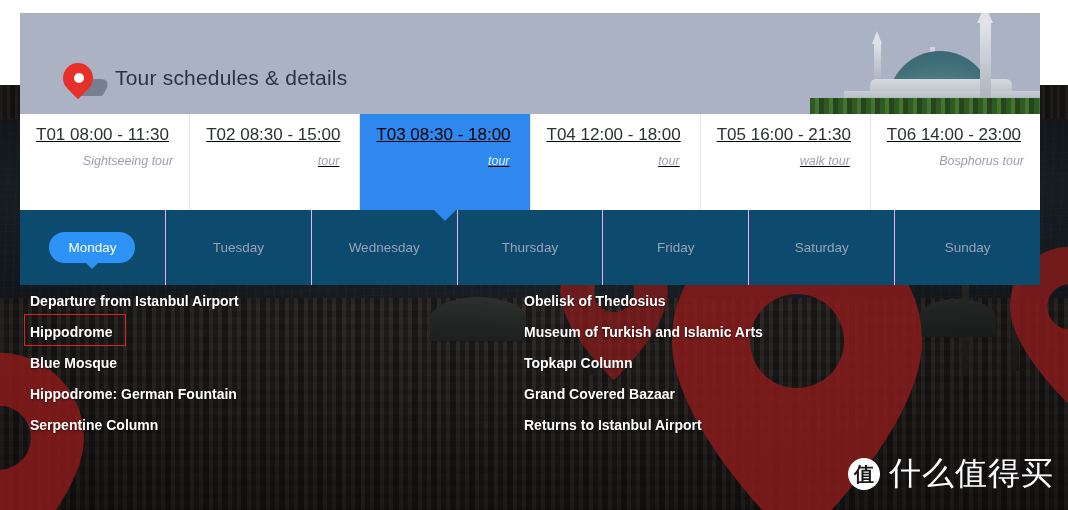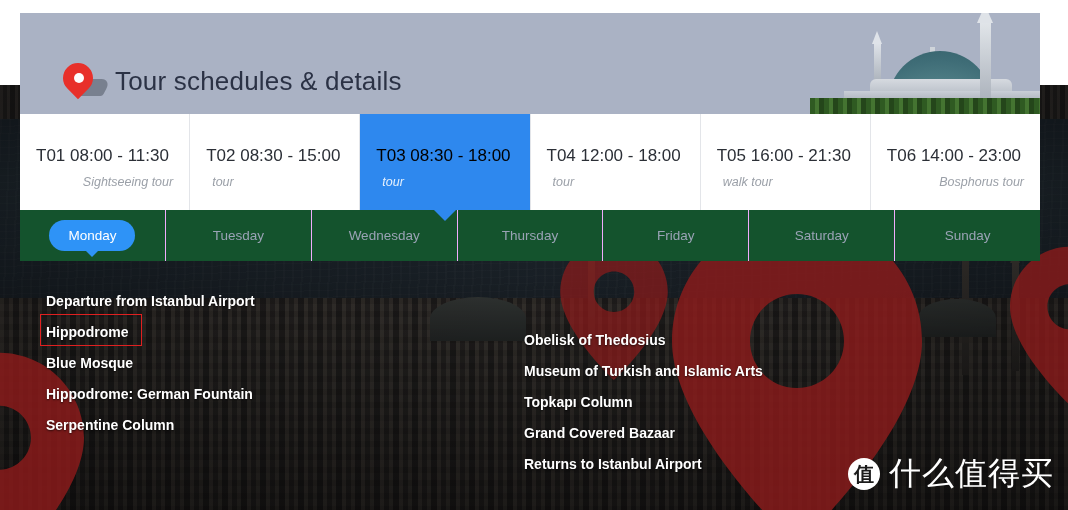--- a/index.html
+++ b/index.html
@@ -165,59 +165,60 @@
   }
   .pin-icon .dot {
     position:absolute; left: 10.5px; top: 9.5px; width: 10px; height: 10px;
     background: #fdfdfd; border-radius: 50%;
   }
 
   .header-title {
     position: absolute;
     left: 95px;
     top: 53px;
-    font-size: 26px;
+    font-size: 21px;
     color: #2b3245;
     letter-spacing: .2px;
     white-space: nowrap;
   }
 
   
   .tour-tabs {
     display: flex;
     height: 96px;
     background: #ffffff;
   }
   .tour-tab {
     position: relative;
     flex: 1 1 0;
-    padding: 29px 16px 0 16px;
+    padding: 8px 16px 0 16px;
     border-left: 1px solid #e3e5e9;
     background: #ffffff;
     overflow: visible;
+    text-decoration: underline;
   }
   .tour-tab:first-child { border-left: none; }
   .tour-tab .tt-time {
     font-size: 17px;
     color: #2b2f36;
     line-height: 26px;
     display: inline;
   }
   .tour-tab .tt-kind {
     font-size: 12.5px;
     font-style: italic;
     color: #9ba0a8;
     float: right;
     line-height: 26px;
     margin-left: 6px;
   }
   .tour-tab.wide .tt-kind {
     float: none;
     display: block;
-    text-align: left;
+    text-align: right;
     padding-right: 4px;
   }
   .tour-tab.active {
     background: #2e88ee;
   }
   .tour-tab.active .tt-time { color: #000000; }
   .tour-tab.active .tt-kind { color: #e5f0fc; }
   .tour-tab.active::after {
     content: "";
     position: absolute;
@@ -227,22 +228,22 @@
     width: 0; height: 0;
     border-left: 11px solid transparent;
     border-right: 11px solid transparent;
     border-top: 11px solid #2e88ee;
     z-index: 4;
   }
 
   
   .day-bar {
     display: flex;
-    height: 51px;
-    background: #14532d;
+    height: 75px;
+    background: #0c4a6e;
     position: relative;
   }
   .day-tab {
     flex: 1 1 0;
     border-left: 1px solid #f0abfc;
     display: flex;
     align-items: center;
     justify-content: center;
     font-size: 13.5px;
     color: #9aa3b5;
@@ -274,23 +275,23 @@
   .itinerary {
     position: absolute;
     left: 0;
     top: 292px;
     width: 1068px;
     height: 200px;
     display: flex;
   }
   .itin-col {
     width: 513px;
-    padding-left: 46px;
-  }
-  .itin-col.right { padding-left: 11px; margin-top: 39px; }
+    padding-left: 30px;
+  }
+  .itin-col.right { padding-left: 11px; }
   .itin-item {
     position: relative;
     display: inline-block;
     color: #ffffff;
     font-size: 14px;
     font-weight: bold;
     line-height: 16px;
     margin-bottom: 14px;
     text-shadow: 0 1px 2px rgba(0,0,0,.65);
     white-space: nowrap;

